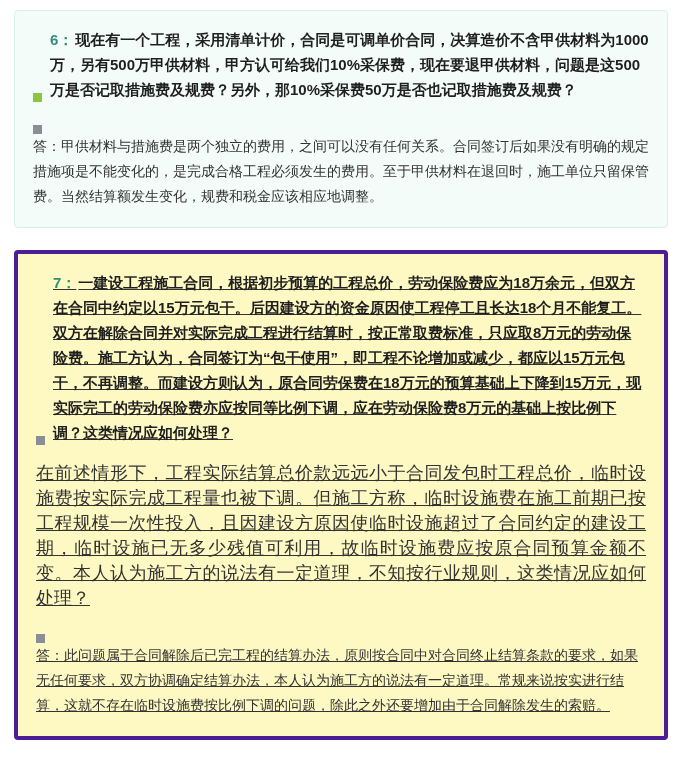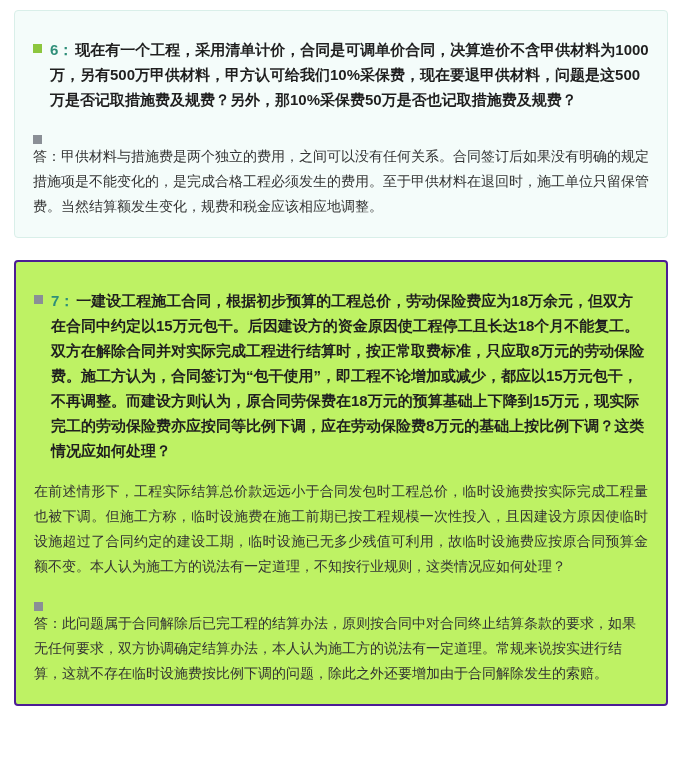--- a/index.html
+++ b/index.html
@@ -20,27 +20,27 @@
   }
   .card {
     background: #f4fcfa;
     border: 1px solid #d9efe9;
     border-radius: 4px;
     box-sizing: border-box;
     padding: 16px 18px 18px 18px;
     margin-bottom: 22px;
   }
   .card.plain {
-    background: #bef264;
-    border: 2px solid #4c1d95;
+    background: #fef9c3;
+    border: 4px solid #4c1d95;
+    text-decoration: underline;
   }
   .qrow {
     display: flex;
-    align-items: flex-start;
-    margin-top: 10px;
+    align-items: flex-end;
   }
   .marker {
     width: 9px;
     height: 9px;
     background: #8cc63e;
     flex: 0 0 auto;
     margin-top: 7px;
     margin-right: 8px;
   }
   .marker.gray {
@@ -74,21 +74,21 @@
     font-size: 14px;
     line-height: 25px;
   }
   .atext {
     font-size: 14px;
     line-height: 25px;
     color: #333;
     text-align: justify;
   }
   .para {
-    font-size: 14px;
+    font-size: 18px;
     line-height: 25px;
     color: #333;
     text-align: justify;
     margin-top: 16px;
   }
   .body-col {
     flex: 1 1 auto;
   }
 </style>
 </head>

